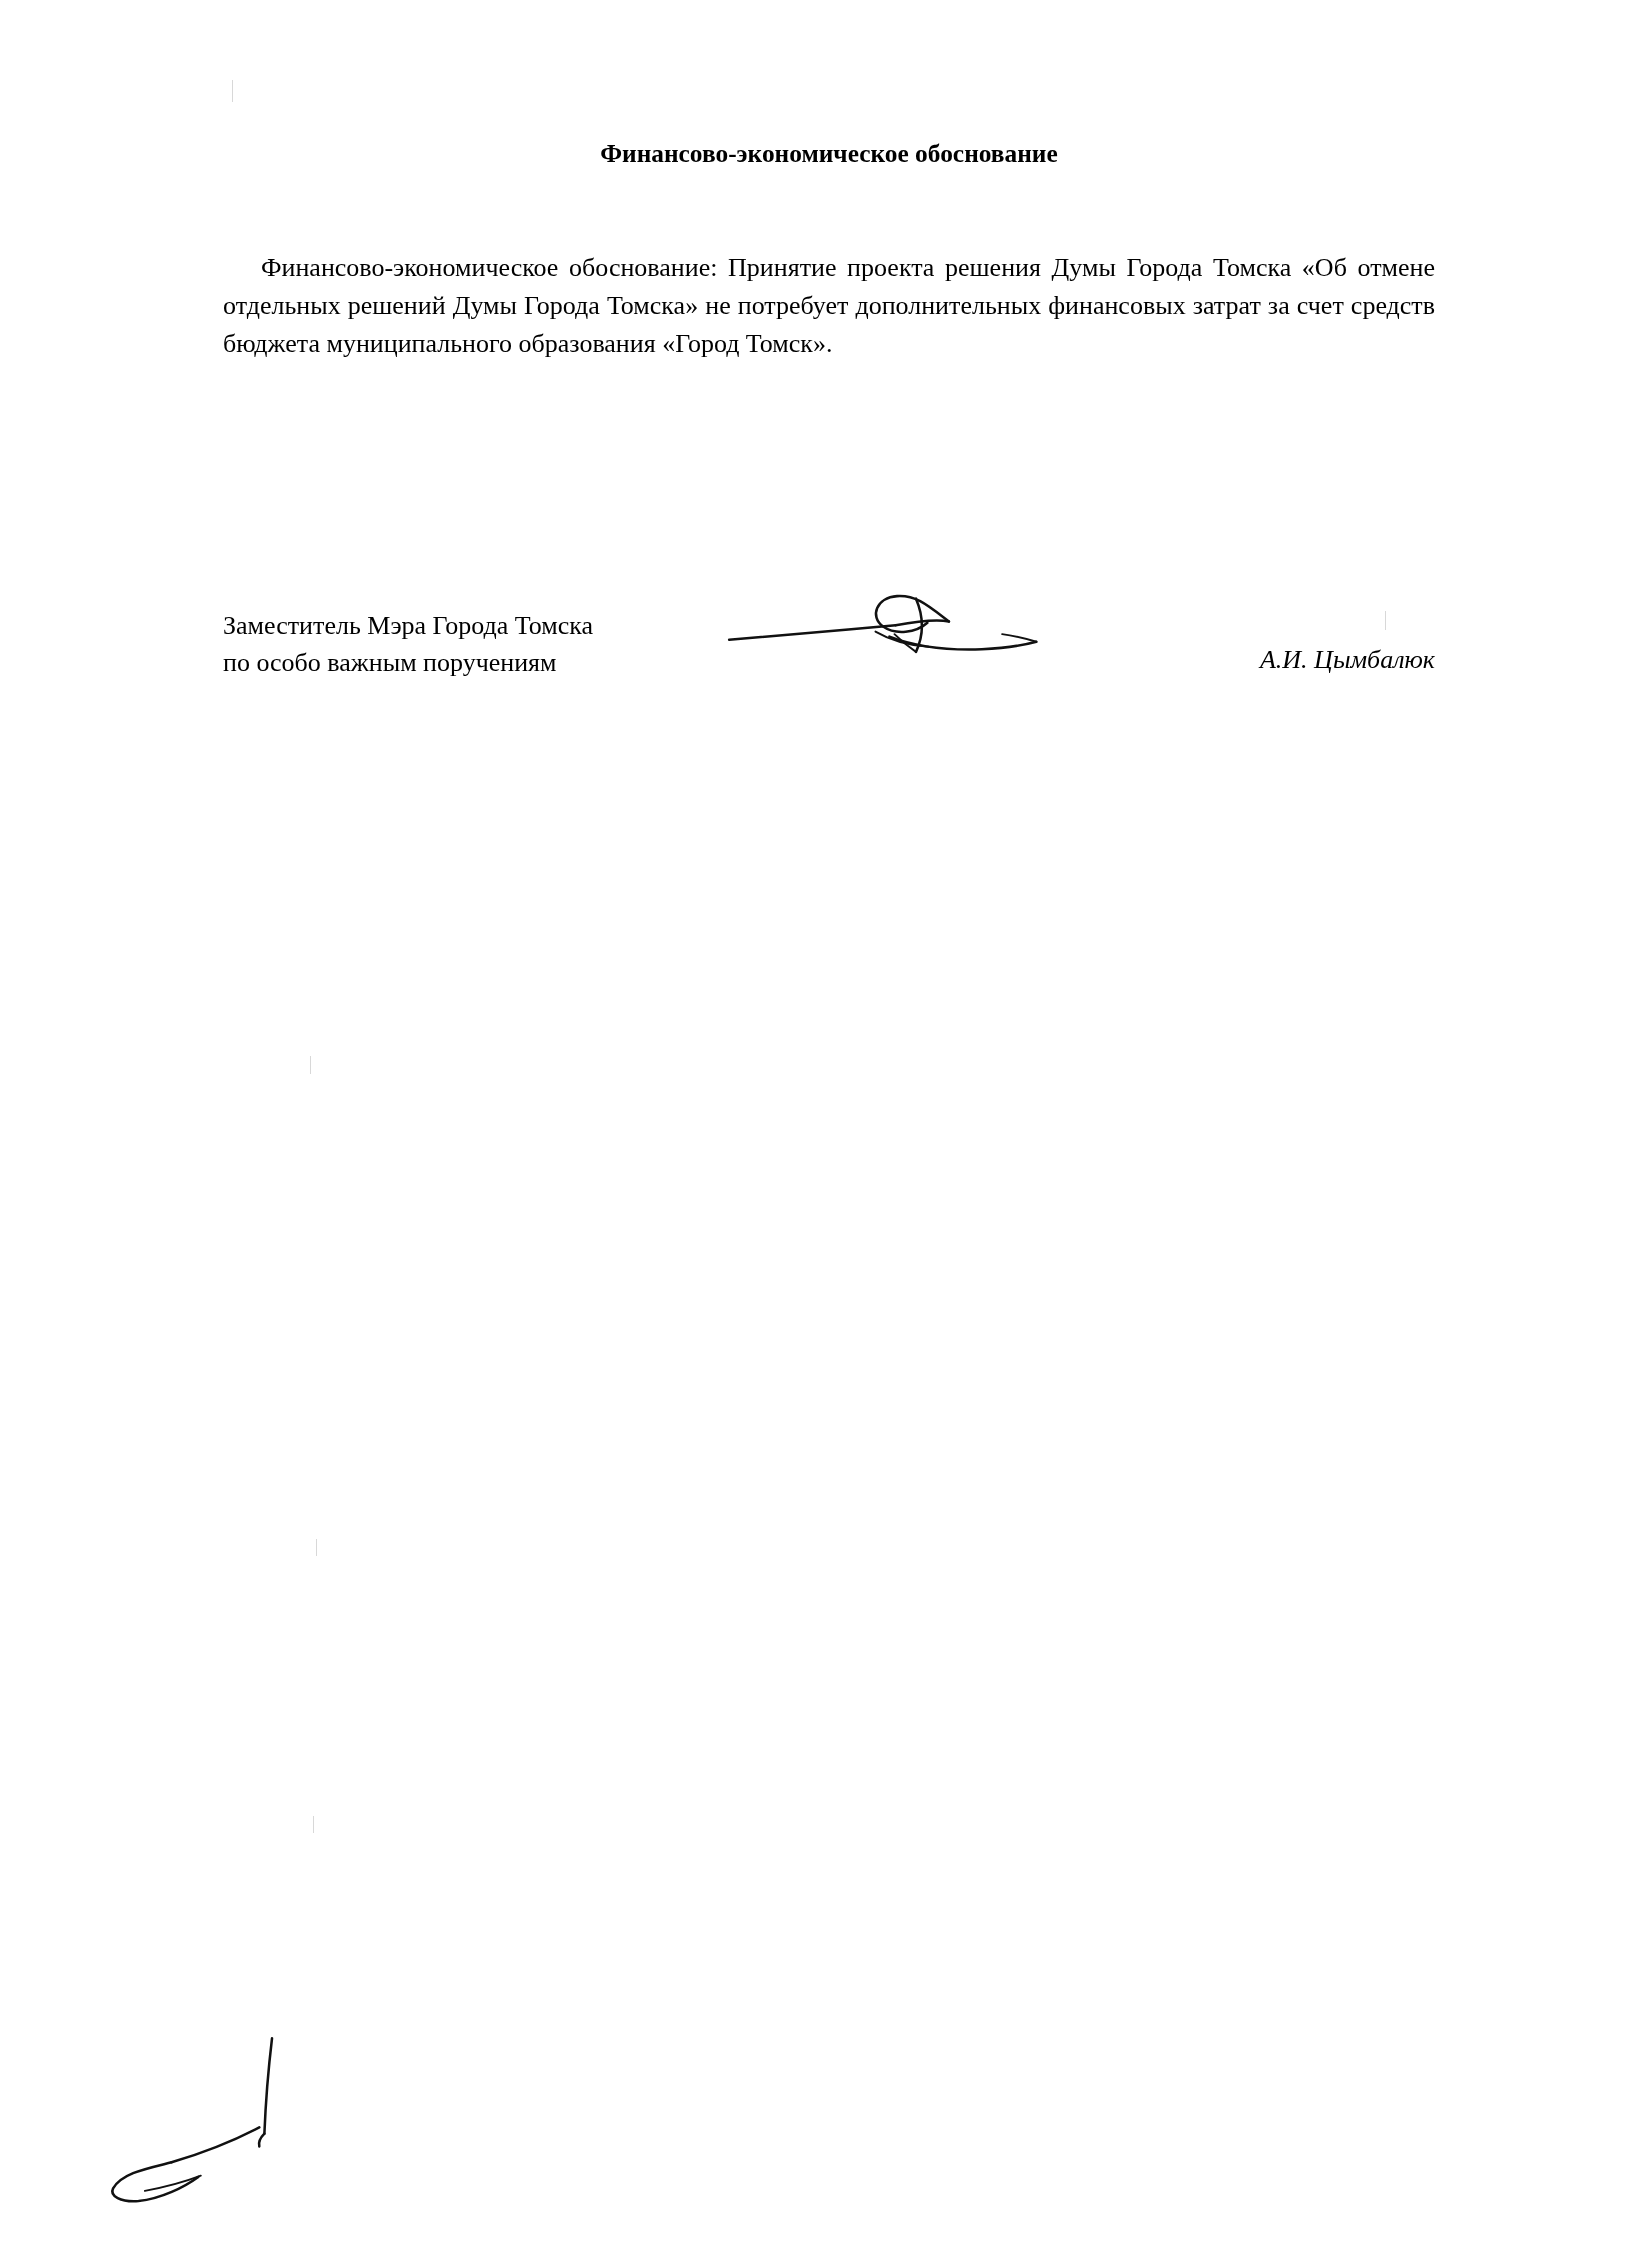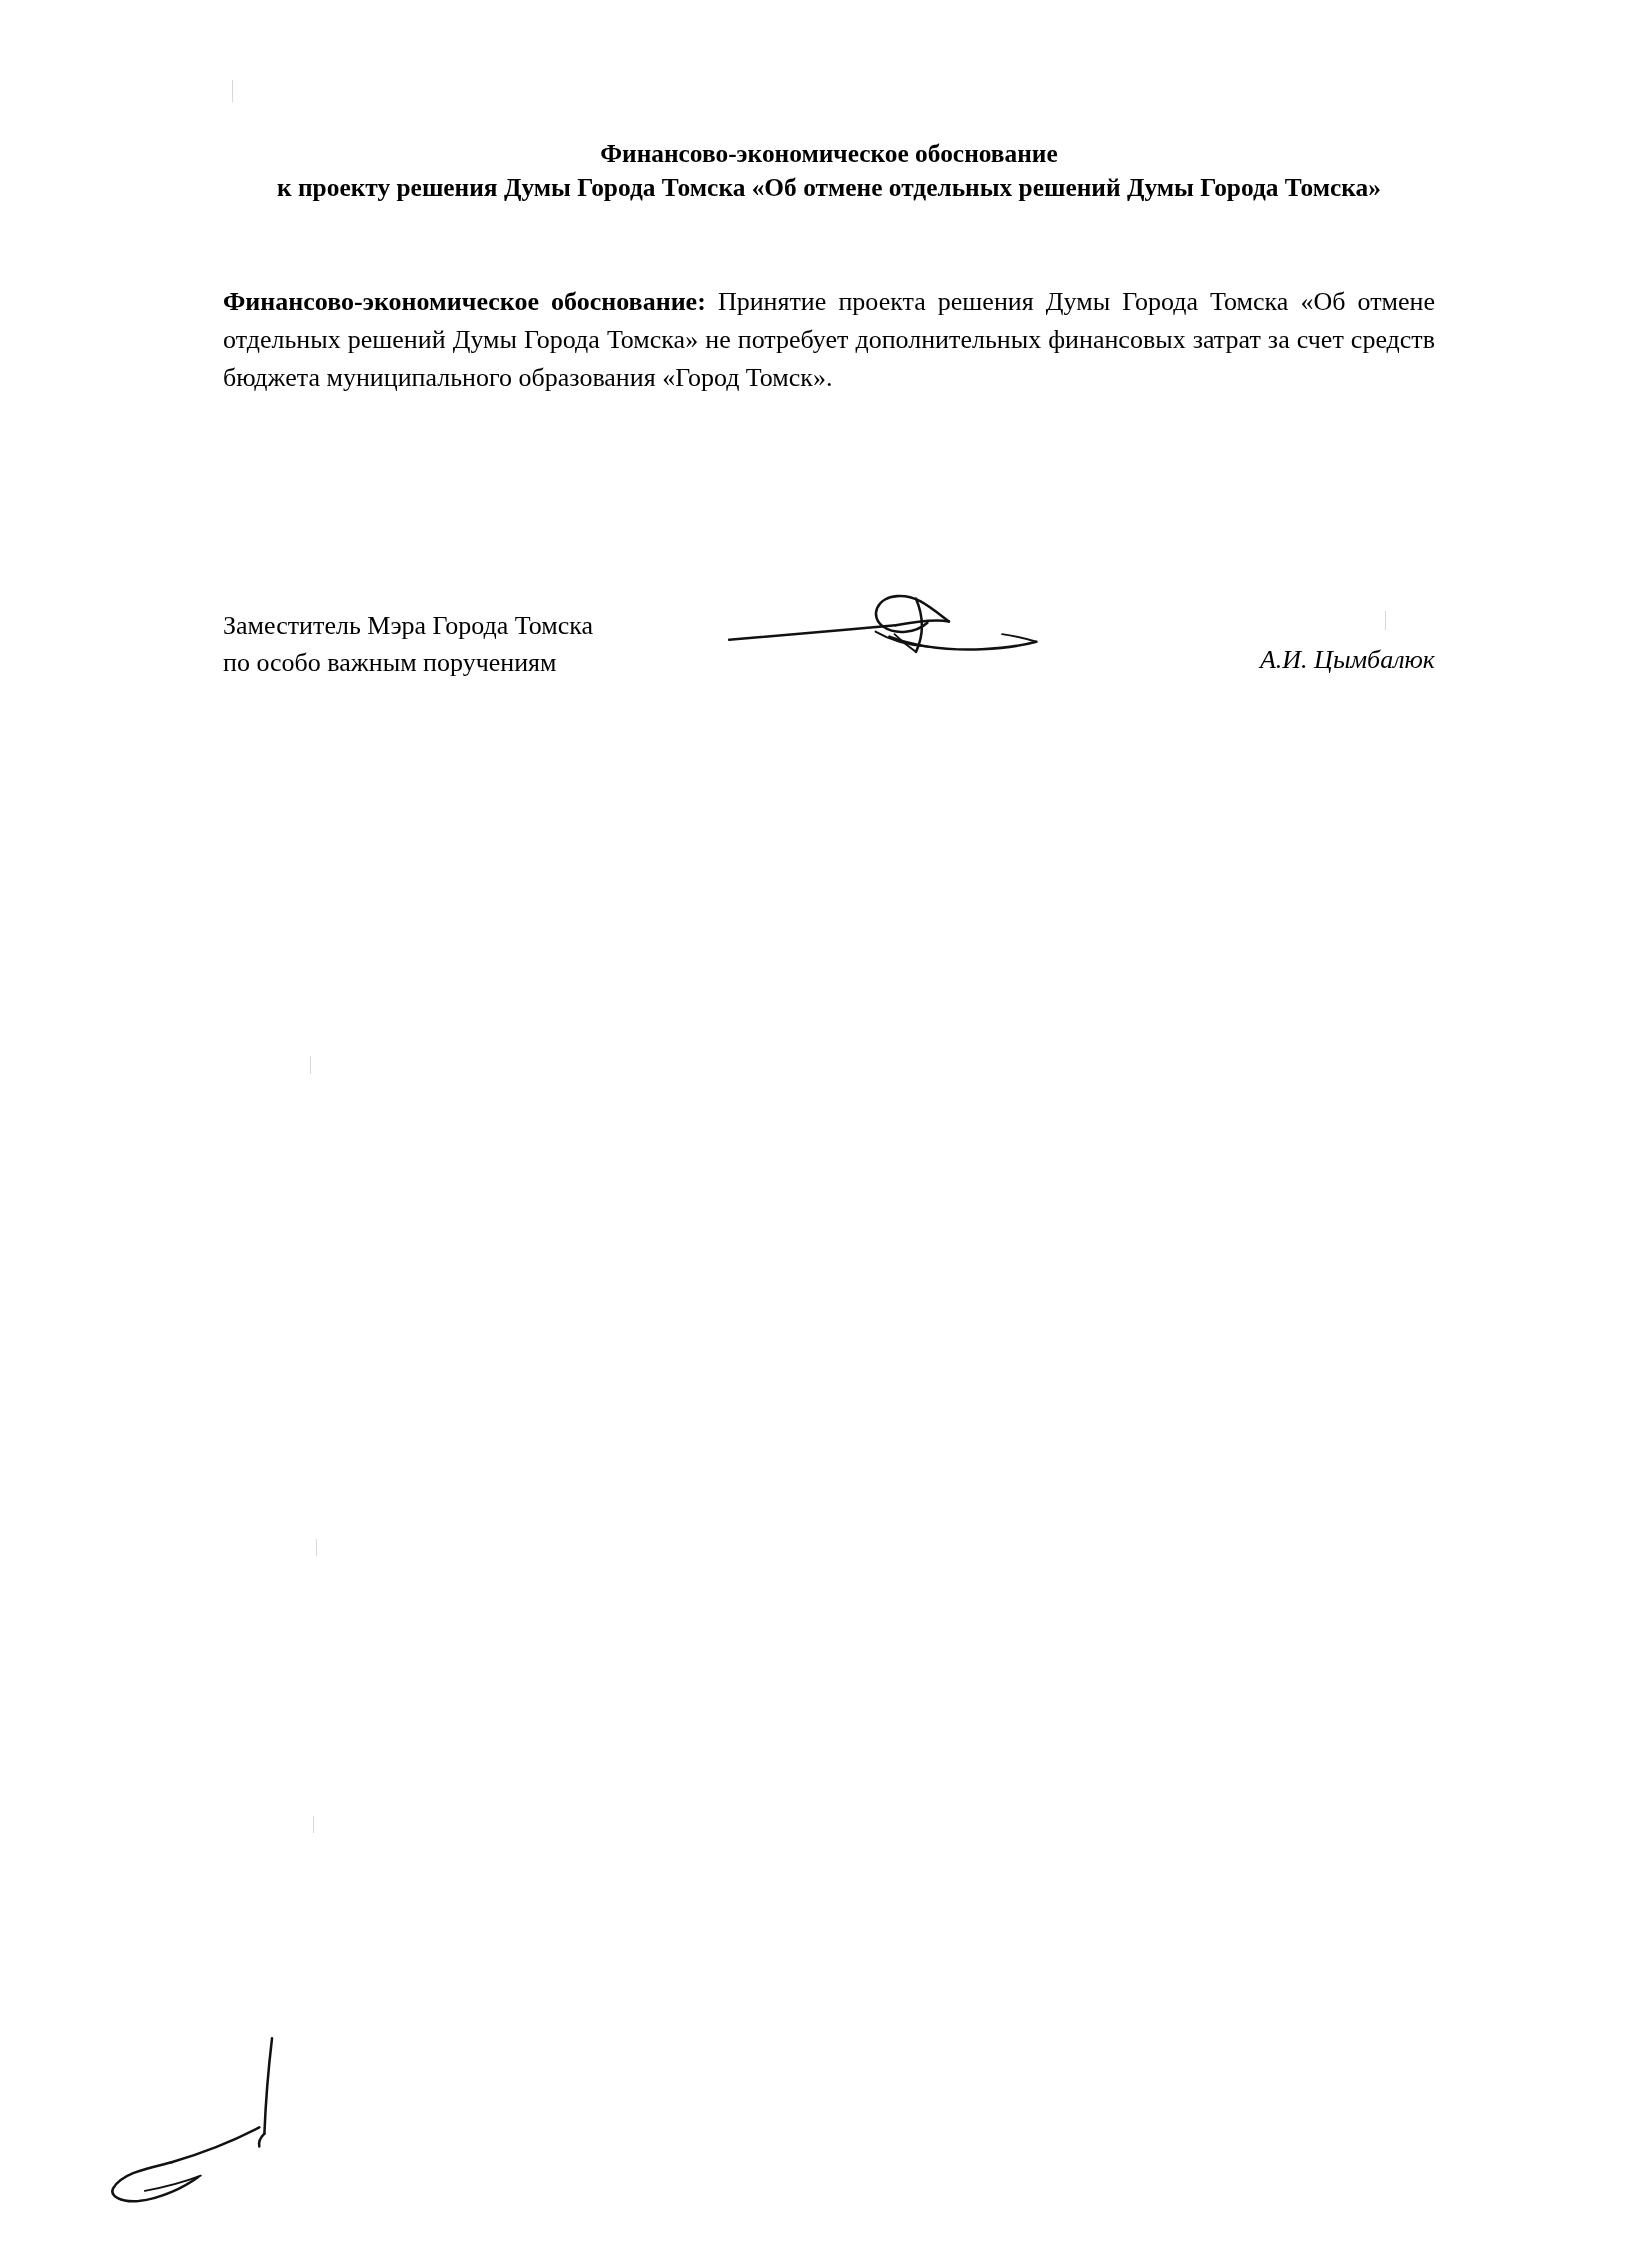--- a/index.html
+++ b/index.html
@@ -38,21 +38,22 @@
     display: block;
   }
   .body-block {
     margin-top: 78px;
     font-size: 26px;
     line-height: 1.47;
     text-align: justify;
     text-justify: inter-word;
   }
   .body-block .lead {
-    font-weight: bold;
+    font-weight: normal;
+    margin-left: 38px;
   }
   .signature-block {
     position: absolute;
     left: 223px;
     top: 608px;
     width: 1212px;
     height: 83px;
   }
   .sig-role {
     position: absolute;
@@ -98,21 +99,20 @@
   <div class="faint-tick" style="left:232px; top:80px; height:21.6px;"></div>
   <div class="faint-tick" style="left:1385px; top:611px; height:19px;"></div>
   <div class="faint-tick" style="left:310px; top:1056px; height:18px;"></div>
   <div class="faint-tick" style="left:316px; top:1539px; height:16.5px;"></div>
   <div class="faint-tick" style="left:313px; top:1816px; height:16.5px;"></div>
 
   <div class="content">
 
     <h1 class="doc-title">
       <span class="title-line-1">Финансово-экономическое обоснование</span>
-      <span class="title-line-2">к проекту  решения Думы Города Томска «Об отмене отдельных решений Думы Города Томска»</span>
     </h1>
 
     <p class="body-block"><span class="lead">Финансово-экономическое обоснование:</span><span> Принятие проекта решения Думы Города Томска  «Об отмене отдельных решений Думы Города Томска» не потребует дополнительных финансовых затрат за счет средств бюджета муниципального образования «Город Томск».</span></p>
 
   </div>
 
   <div class="signature-block">
     <div class="sig-role">Заместитель Мэра Города Томска
 по особо важным поручениям</div>
 

